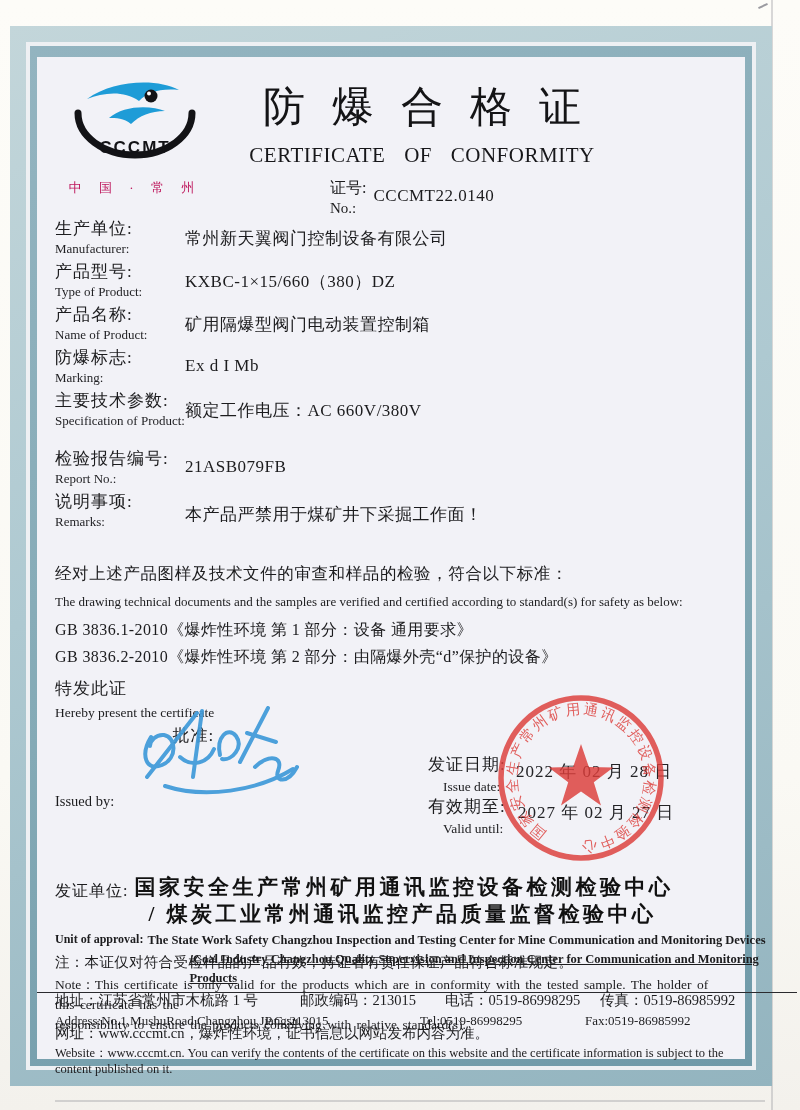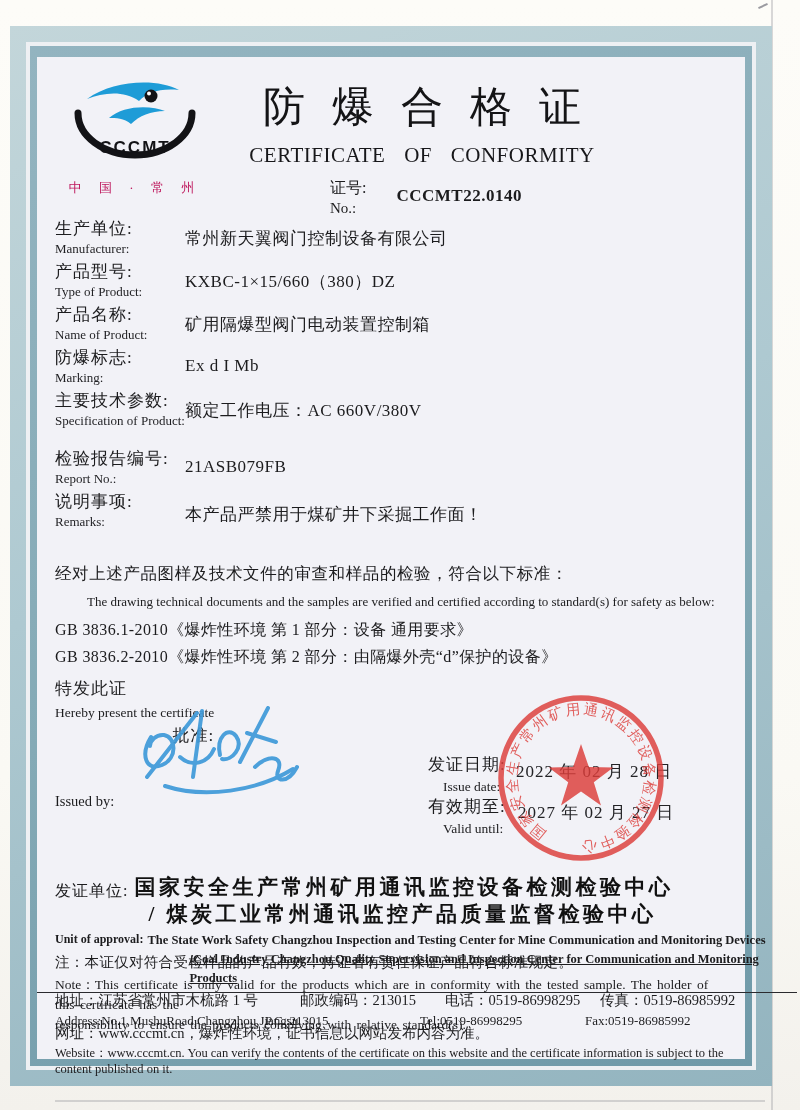--- a/index.html
+++ b/index.html
@@ -25,35 +25,35 @@
   .content{position:absolute;top:57px;left:37px;width:708px;height:1002px;background:#f2f2f7;}
 
   
   .logo-wrap{position:absolute;left:23px;top:20px;width:150px;text-align:center;}
   .logo-region{margin-top:2px;font-size:13px;letter-spacing:7px;color:#be185d;}
   .title-cn{position:absolute;left:150px;top:22px;width:470px;text-align:center;font-size:42px;letter-spacing:27px;padding-left:27px;box-sizing:border-box;color:#141416;}
   .title-en{position:absolute;left:150px;top:86px;width:470px;text-align:center;font-size:21px;word-spacing:13px;letter-spacing:.5px;color:#17171a;}
   .no-block{position:absolute;left:293px;top:121px;display:flex;align-items:center;}
   .no-labels .cn{font-size:16px;}
   .no-labels .en{font-size:15px;margin-top:1px;}
-  .no-value{font-size:17px;margin-left:30px;letter-spacing:.5px;padding-bottom:4px;font-weight:bold;}
+  .no-value{font-size:17px;margin-left:7px;letter-spacing:.5px;padding-bottom:4px;}
 
   
   .fields{position:absolute;left:18px;top:160px;width:672px;}
   .frow{display:flex;min-height:43px;}
   .frow.gap-before{margin-top:15px;}
   .flabel{width:130px;flex:none;}
   .lab-cn{font-size:17px;line-height:23px;letter-spacing:1px;}
   .lab-en{font-size:13px;line-height:18px;color:#1f1f22;}
   .fval{font-size:17px;padding-top:10px;letter-spacing:.5px;}
 
   
   .standards{position:absolute;left:18px;top:506px;width:678px;}
   .std-cn{font-size:16.5px;letter-spacing:.6px;margin-bottom:9px;}
-  .std-en{font-size:13px;margin-bottom:6px;margin-left:32px;}
+  .std-en{font-size:13px;margin-bottom:6px;}
   .std-item{font-size:16px;line-height:27px;letter-spacing:.4px;}
 
   
   .issue-left{position:absolute;left:18px;top:620px;}
   .present-cn{font-size:17px;letter-spacing:1px;}
   .present-en{font-size:13.5px;margin-top:5px;}
   .approve{font-size:17px;margin-top:3px;letter-spacing:1px;text-align:right;}
   .issued-by{font-size:14.5px;margin-top:46px;}
   .signature{position:absolute;left:98px;top:640px;}
 

